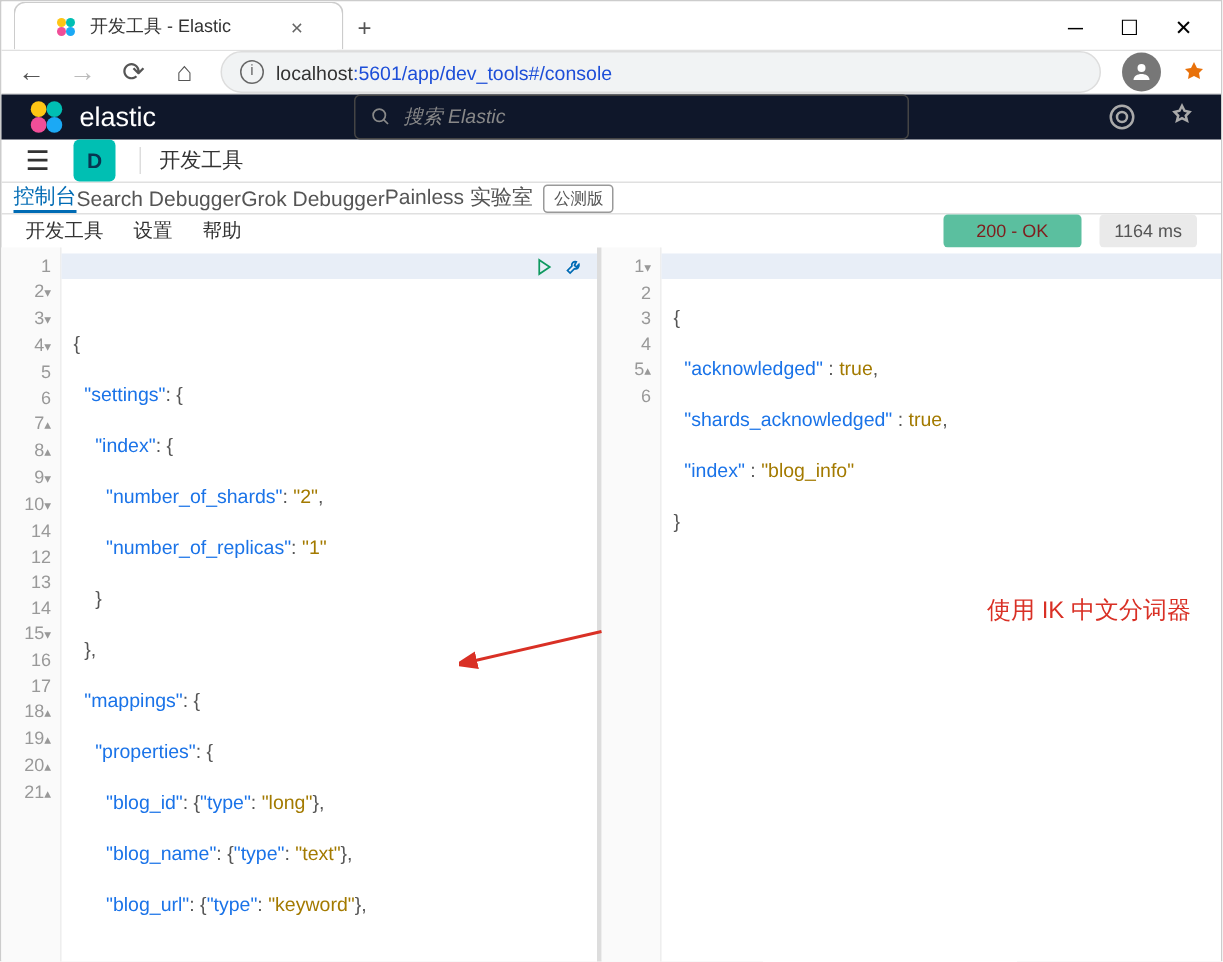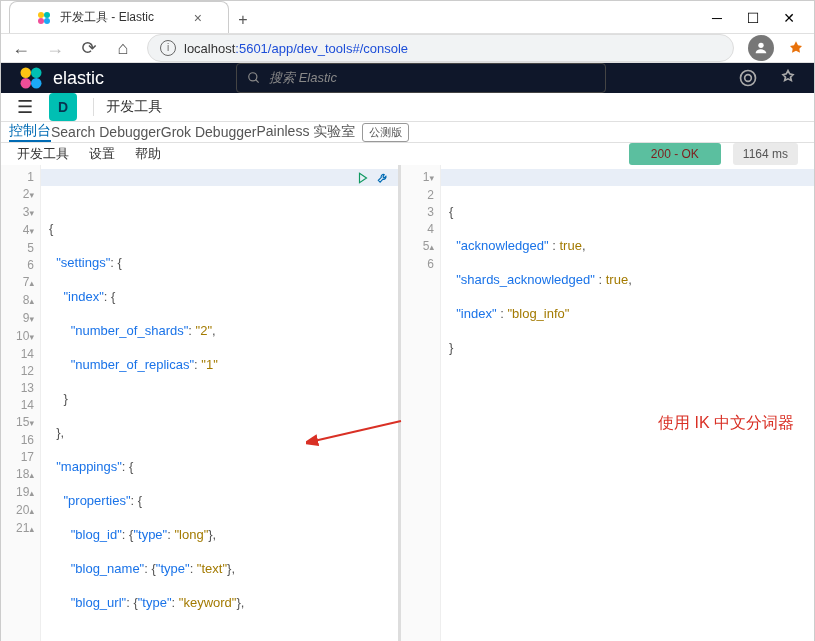--- a/index.html
+++ b/index.html
@@ -62,21 +62,21 @@
     
     .output { flex: 1; display: flex; background: #fff; }
     
     .kw { color: #a37a00; }
     .str { color: #1a73e8; }
     .meth { color: #be5083; font-weight: bold; }
     .path { color: #777; }
     .punc { color: #555; }
     .bool { color: #a37a00; }
     
-    .annotation { position: absolute; right: 20px; top: 248px; color: #d93025; font-size: 16px; font-weight: 500; }
+    .annotation { position: absolute; right: 20px; top: 232px; color: #d93025; font-size: 16px; font-weight: 500; }
     .arrow { position: absolute; left: 305px; top: 251px; width: 100px; height: 30px; pointer-events: none; }
   </style>
 </head>
 <body>
 
 <div class="browser-frame">
   <div class="title-bar">
     <div class="tab">
       <svg class="tab-favicon" viewBox="0 0 32 32">
           <circle cx="10" cy="10" r="6" fill="#fec514"></circle>

